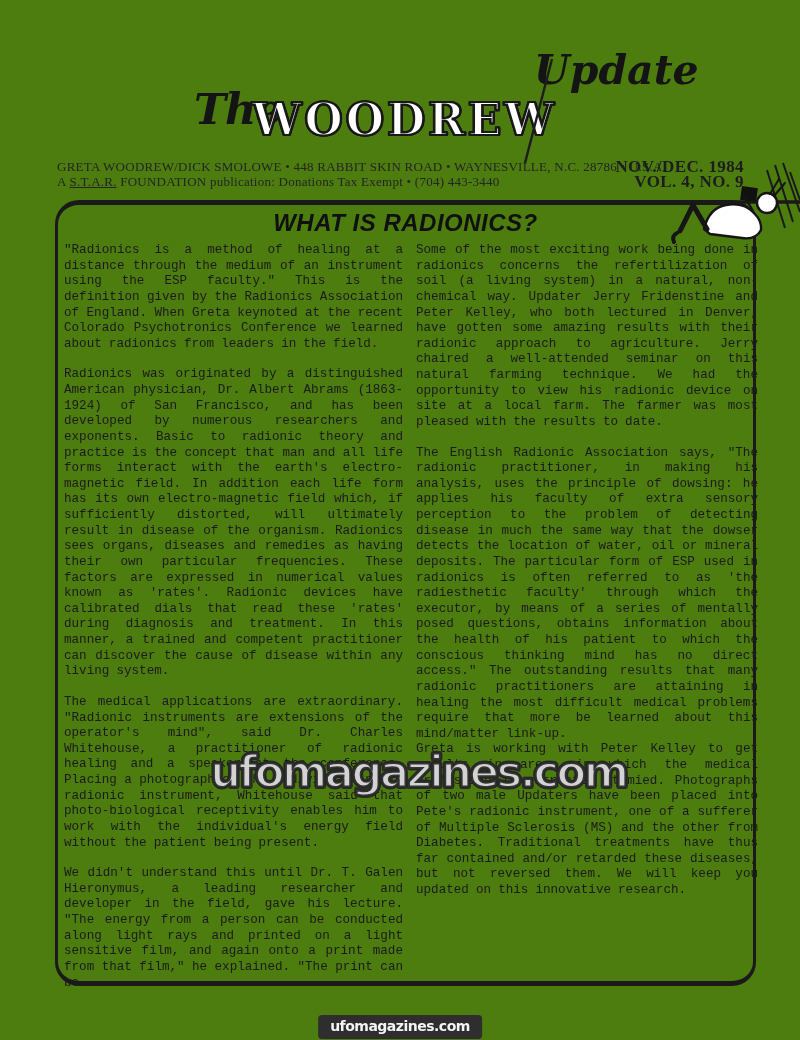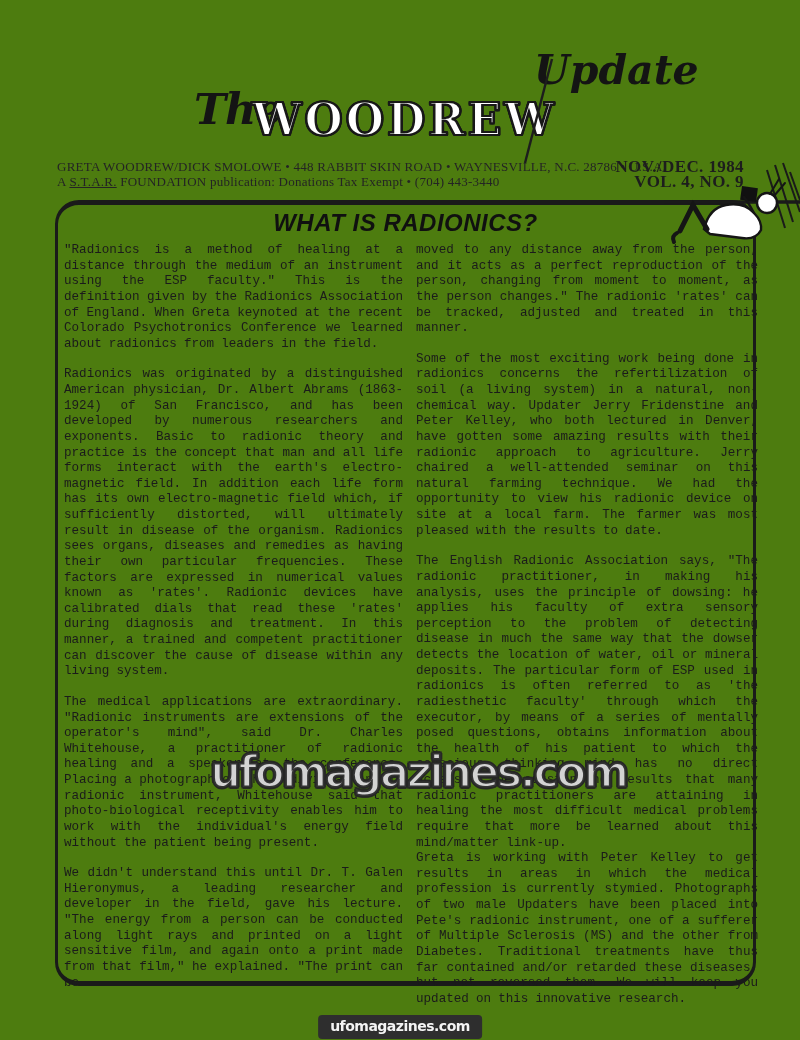--- a/index.html
+++ b/index.html
@@ -126,21 +126,20 @@
   <div class="content-box">
     <div class="headline">WHAT IS RADIONICS?</div>
     <div class="columns">
       <div class="col left">
           <p class="para">"Radionics is a method of healing at a distance through the medium of an instrument using the ESP faculty." This is the definition given by the Radionics Association of England. When Greta keynoted at the recent Colorado Psychotronics Conference we learned about radionics from leaders in the field.</p>
           <p class="para">Radionics was originated by a distinguished American physician, Dr. Albert Abrams (1863-1924) of San Francisco, and has been developed by numerous researchers and exponents. Basic to radionic theory and practice is the concept that man and all life forms interact with the earth's electro-magnetic field. In addition each life form has its own electro-magnetic field which, if sufficiently distorted, will ultimately result in disease of the organism. Radionics sees organs, diseases and remedies as having their own particular frequencies. These factors are expressed in numerical values known as 'rates'. Radionic devices have calibrated dials that read these 'rates' during diagnosis and treatment. In this manner, a trained and competent practitioner can discover the cause of disease within any living system.</p>
           <p class="para">The medical applications are extraordinary. "Radionic instruments are extensions of the operator's mind", said Dr. Charles Whitehouse, a practitioner of radionic healing and a speaker at the conference. Placing a photograph of the individual in his radionic instrument, Whitehouse said that photo-biological receptivity enables him to work with the individual's energy field without the patient being present.</p>
           <p class="para">We didn't understand this until Dr. T. Galen Hieronymus, a leading researcher and developer in the field, gave his lecture. "The energy from a person can be conducted along light rays and printed on a light sensitive film, and again onto a print made from that film," he explained. "The print can be</p>
         </div>
       <div class="col right">
-          <p class="para">moved to any distance away from the person, and it acts as a perfect reproduction of the person, changing from moment to moment, as the person changes." The radionic 'rates' can be tracked, adjusted and treated in this manner.</p>
           <p class="para">Some of the most exciting work being done in radionics concerns the refertilization of soil (a living system) in a natural, non-chemical way. Updater Jerry Fridenstine and Peter Kelley, who both lectured in Denver, have gotten some amazing results with their radionic approach to agriculture. Jerry chaired a well-attended seminar on this natural farming technique. We had the opportunity to view his radionic device on site at a local farm. The farmer was most pleased with the results to date.</p>
           <p class="para">The English Radionic Association says, "The radionic practitioner, in making his analysis, uses the principle of dowsing: he applies his faculty of extra sensory perception to the problem of detecting disease in much the same way that the dowser detects the location of water, oil or mineral deposits. The particular form of ESP used in radionics is often referred to as 'the radiesthetic faculty' through which the executor, by means of a series of mentally posed questions, obtains information about the health of his patient to which the conscious thinking mind has no direct access." The outstanding results that many radionic practitioners are attaining in healing the most difficult medical problems require that more be learned about this mind/matter link-up.</p>
           <p class="para tight">Greta is working with Peter Kelley to get results in areas in which the medical profession is currently stymied. Photographs of two male Updaters have been placed into Pete's radionic instrument, one of a sufferer of Multiple Sclerosis (MS) and the other from Diabetes. Traditional treatments have thus far contained and/or retarded these diseases, but not reversed them. We will keep you updated on this innovative research.</p>
         </div>
     </div>
   </div>
 
   <div class="wm-mid">ufomagazines.com</div>
   <div class="wm-footer">ufomagazines.com</div>
 

